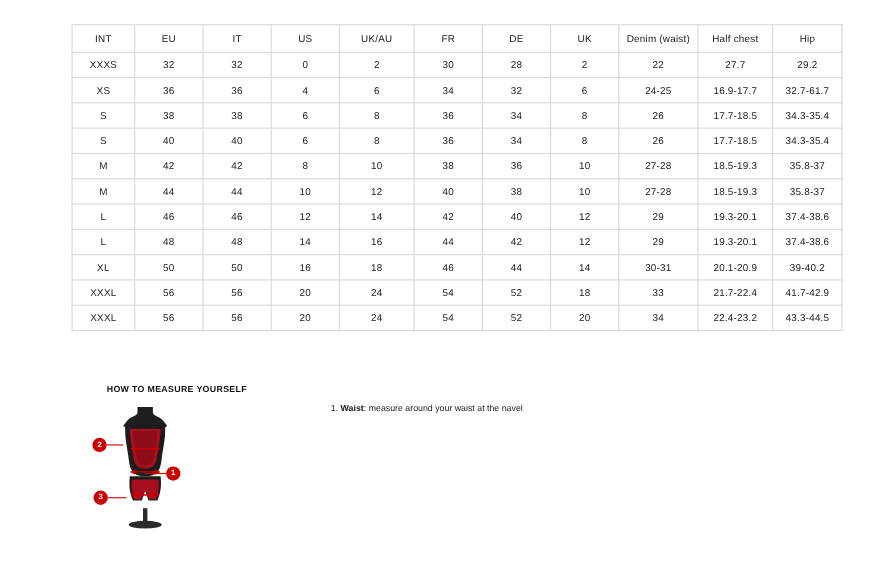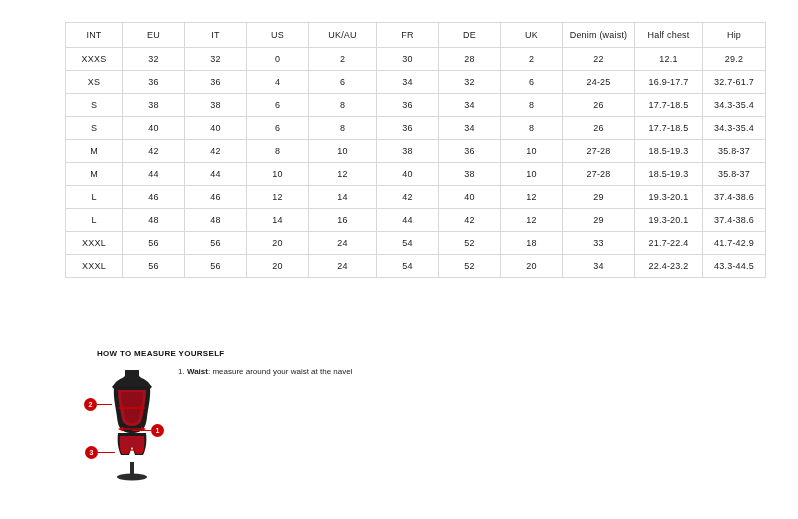--- a/index.html
+++ b/index.html
@@ -68,20 +68,21 @@
     font-weight: bold;
     letter-spacing: 0.3px;
     color: #111111;
     padding-left: 32px;
   }
   .measure-body {
     position: absolute;
     left: 178px;
     top: 366px;
     width: 420px;
+    text-align: center;
   }
   .measure-line {
     font-size: 8px;
     color: #222222;
     margin-bottom: 13px;
     line-height: 11px;
   }
   .measure-line b { font-weight: bold; }
 
   
@@ -156,21 +157,21 @@
           <tr>
             <td>XXXS</td>
             <td>32</td>
             <td>32</td>
             <td>0</td>
             <td>2</td>
             <td>30</td>
             <td>28</td>
             <td>2</td>
             <td>22</td>
-            <td>12.1</td>
+            <td>27.7</td>
             <td>29.2</td>
           </tr>
           <tr>
             <td>XS</td>
             <td>36</td>
             <td>36</td>
             <td>4</td>
             <td>6</td>
             <td>34</td>
             <td>32</td>
@@ -249,20 +250,33 @@
             <td>48</td>
             <td>48</td>
             <td>14</td>
             <td>16</td>
             <td>44</td>
             <td>42</td>
             <td>12</td>
             <td>29</td>
             <td>19.3-20.1</td>
             <td>37.4-38.6</td>
+          </tr>
+          <tr>
+            <td>XL</td>
+            <td>50</td>
+            <td>50</td>
+            <td>16</td>
+            <td>18</td>
+            <td>46</td>
+            <td>44</td>
+            <td>14</td>
+            <td>30-31</td>
+            <td>20.1-20.9</td>
+            <td>39-40.2</td>
           </tr>
           <tr>
             <td>XXXL</td>
             <td>56</td>
             <td>56</td>
             <td>20</td>
             <td>24</td>
             <td>54</td>
             <td>52</td>
             <td>18</td>

